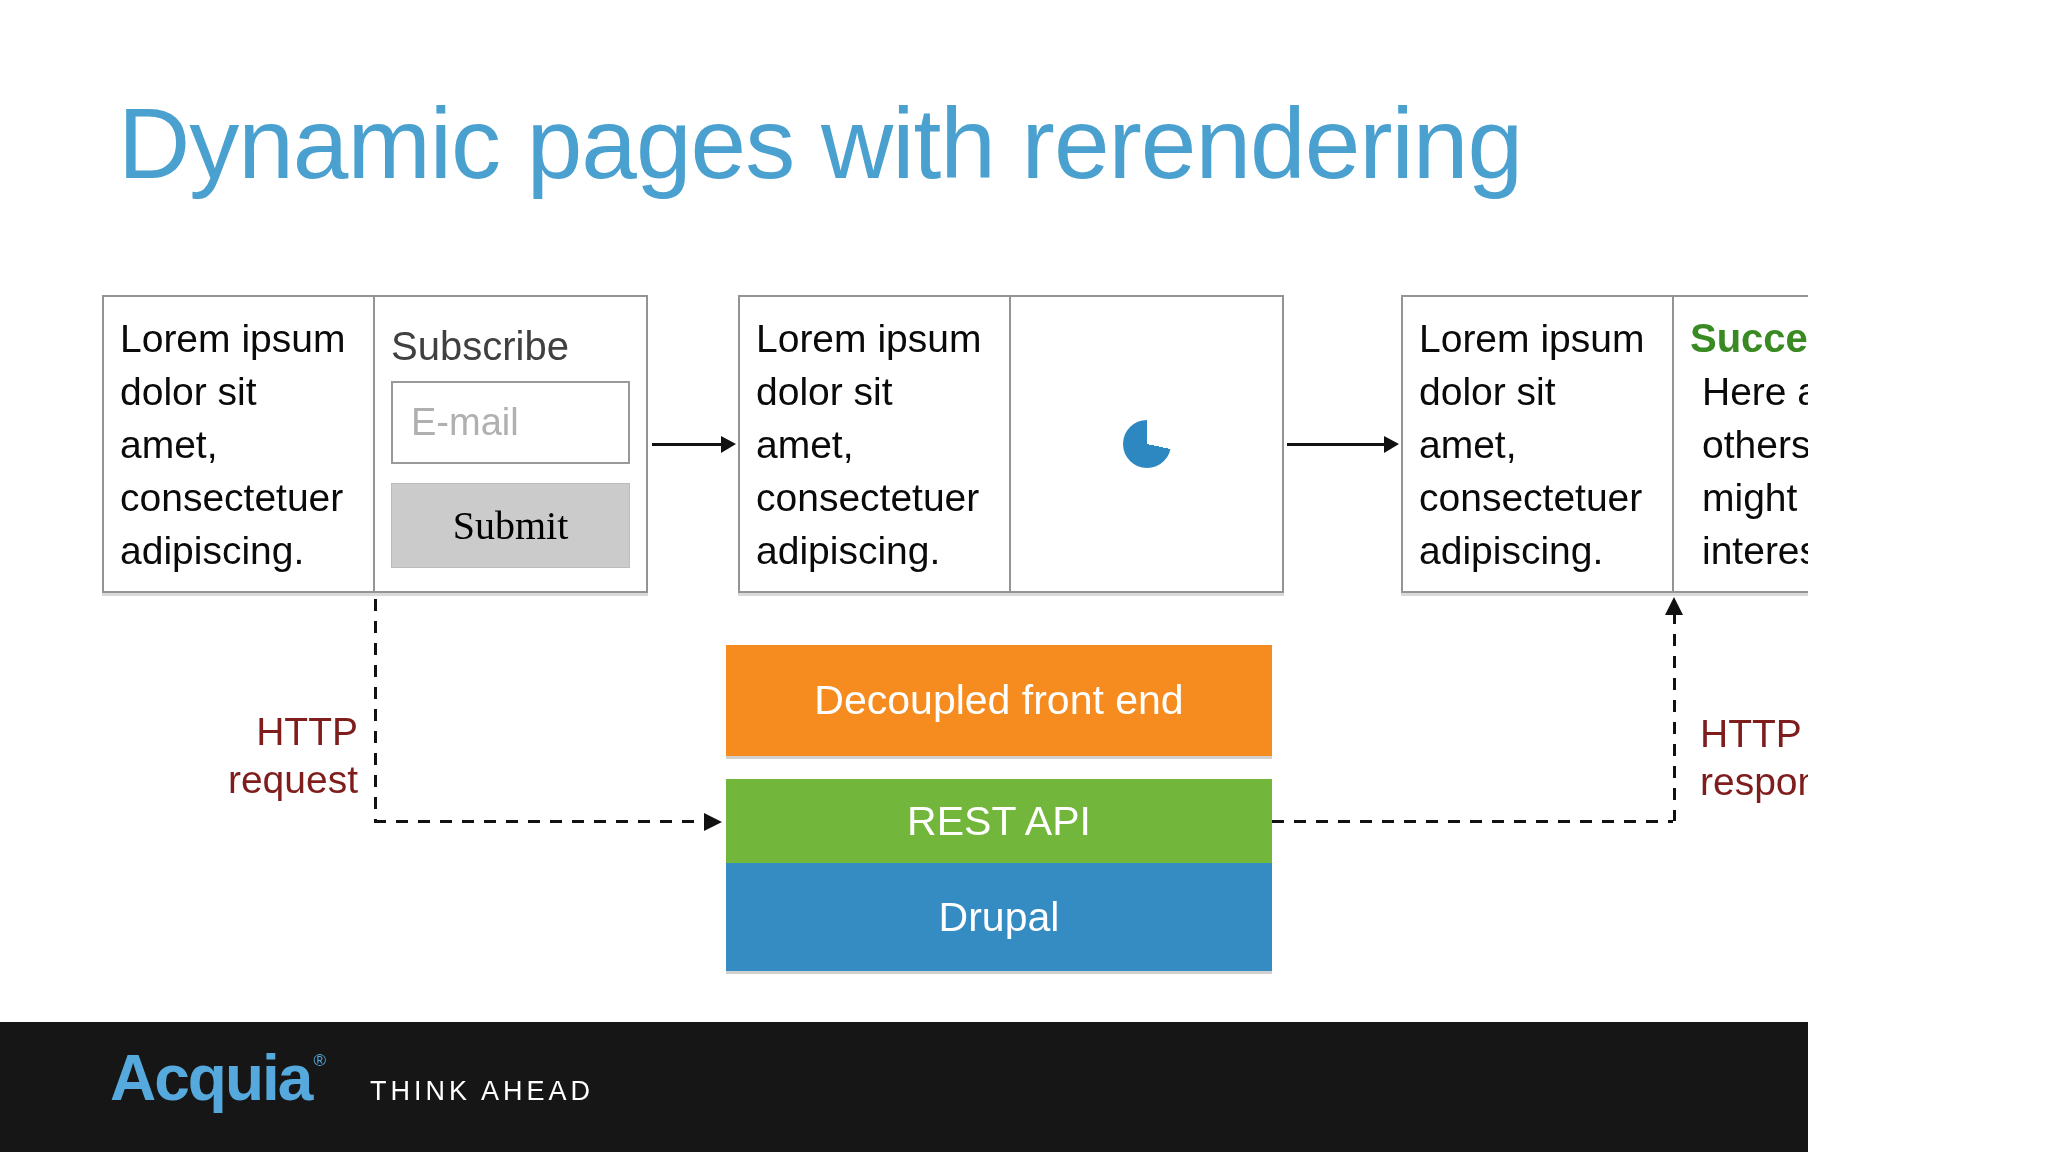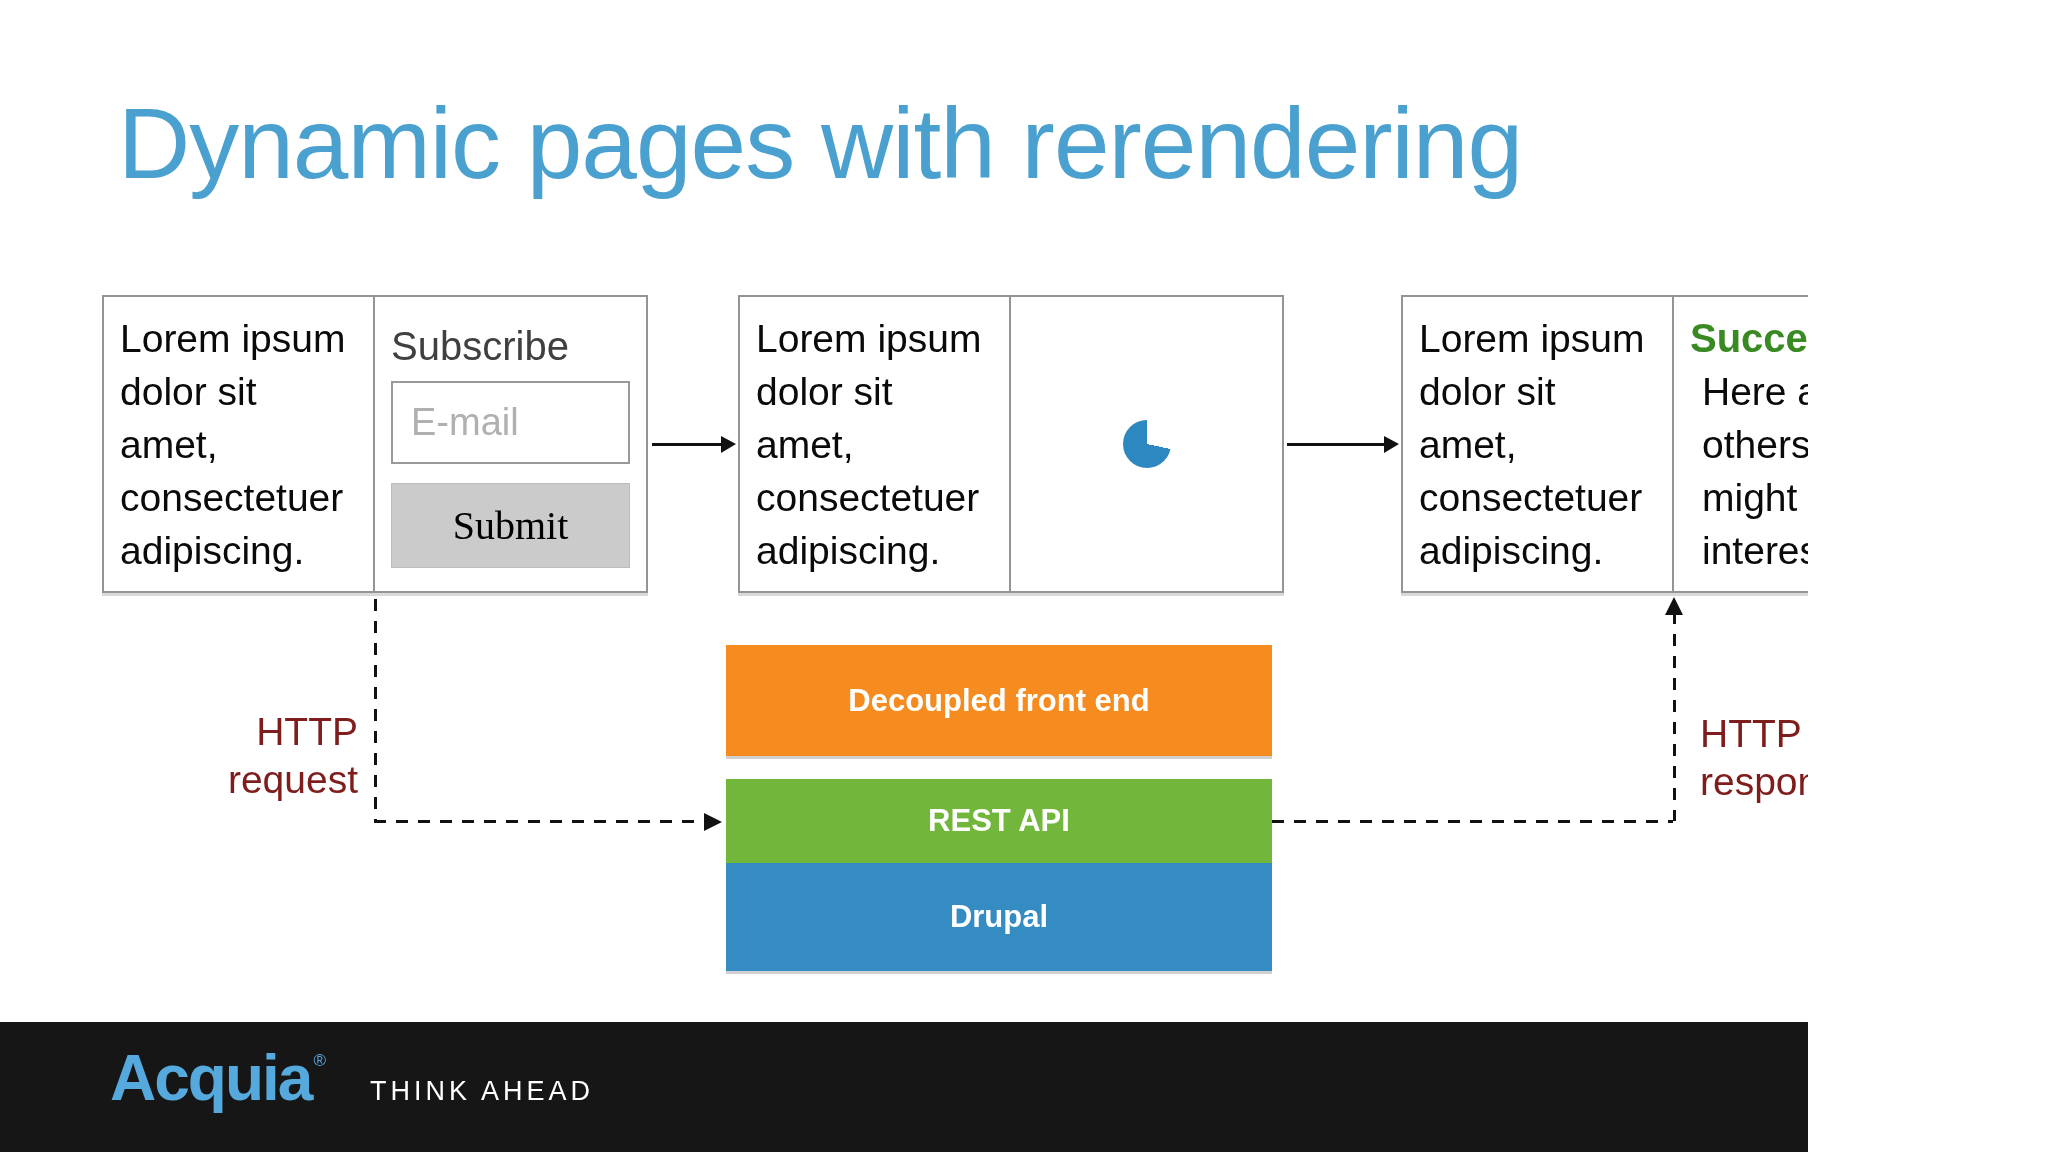--- a/index.html
+++ b/index.html
@@ -55,21 +55,21 @@
   #flow-arrow-2{left:1287px;width:112px;}
   .arrow-shaft{position:absolute;left:0;right:13px;top:7px;height:3px;background:#111111;}
   .arrow-head-right{
     position:absolute;right:0;top:0;width:0;height:0;
     border-left:15px solid #111111;border-top:8px solid transparent;border-bottom:9px solid transparent;
   }
 
   
   .stack-layer{
     left:726px;width:546px;display:flex;align-items:center;justify-content:center;
-    color:#ffffff;font-weight:bold;font-size:31px;box-shadow:0 3px 0 rgba(0,0,0,0.18);
+    color:#ffffff;font-weight:normal;font-size:41px;box-shadow:0 3px 0 rgba(0,0,0,0.18);
   }
   #layer-frontend{top:645px;height:111px;background:#F68B1F;}
   #layer-restapi{top:779px;height:84px;background:#72B63C;}
   #layer-drupal{top:863px;height:108px;background:#358CC3;}
 
   
   .dash-h{height:3px;background:repeating-linear-gradient(90deg,#111111 0 12px,transparent 12px 22px);}
   .dash-v{width:3px;background:repeating-linear-gradient(180deg,#111111 0 12px,transparent 12px 22px);}
   #request-line-vertical{left:374px;top:599px;height:222px;}
   #request-line-horizontal{left:374px;top:820px;width:330px;}

